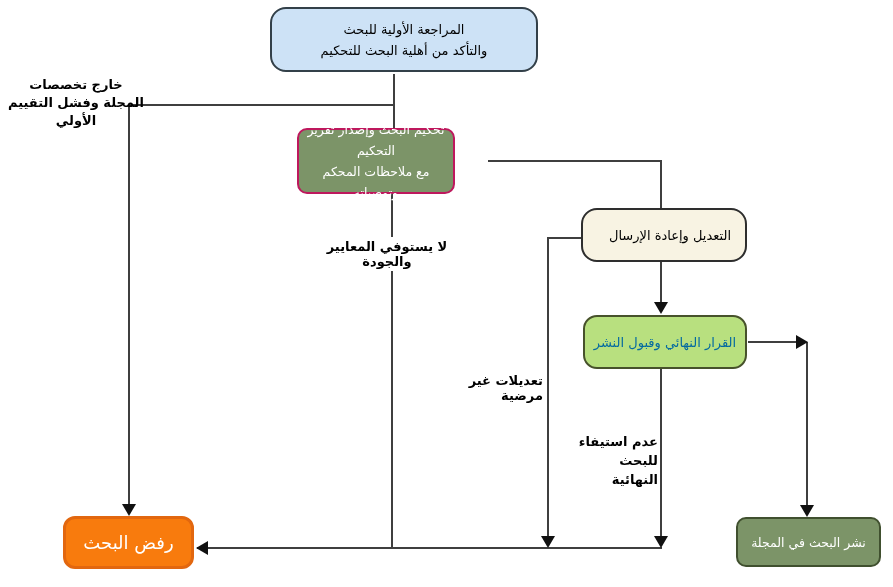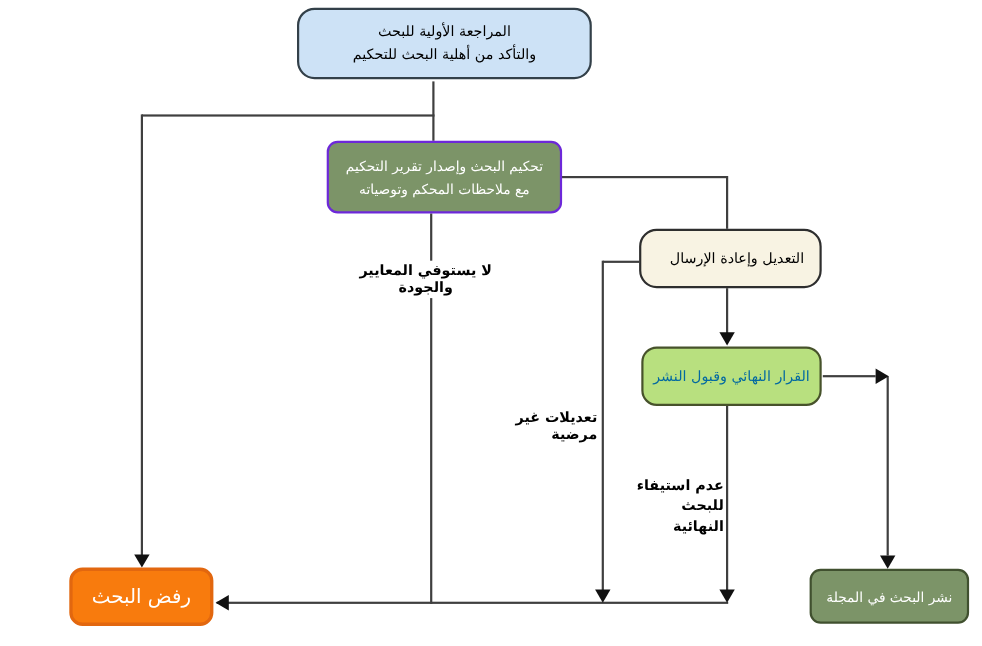--- a/index.html
+++ b/index.html
@@ -8,22 +8,22 @@
     font-family:"DejaVu Sans", sans-serif;overflow:hidden;
   }
   .node{
     position:absolute;display:flex;flex-direction:column;align-items:center;
     justify-content:center;font-weight:normal;text-align:center;
     box-sizing:border-box;z-index:3;direction:rtl;
   }
   .node span{display:block;}
   #n-initial{left:270px;top:7px;width:268px;height:65px;border-radius:16px;
     border:2px solid #334049;background:#cde2f6;color:#000;font-size:13px;line-height:21px;}
-  #n-referee{left:297px;top:128px;width:214px;height:66px;border-radius:10px;
-    border:2px solid #6d28d9;background:#7c9468;color:#fff;font-size:12.5px;line-height:21px;}
+  #n-referee{left:297px;top:128px;width:158px;height:66px;border-radius:10px;
+    border:2px solid #be185d;background:#7c9468;color:#fff;font-size:12.5px;line-height:21px;}
   #n-revise{left:581px;top:208px;width:166px;height:54px;border-radius:16px;
     border:2px solid #2e2e2e;background:#f8f3e3;color:#000;font-size:13px;padding-left:12px;}
   #n-final{left:583px;top:315px;width:164px;height:54px;border-radius:14px;
     border:2px solid #47522b;background:#b8e07f;color:#0369a1;font-size:13px;}
   #n-reject{left:63px;top:516px;width:131px;height:53px;border-radius:12px;
     border:3px solid #e2670f;background:#f87b0d;color:#fff;font-size:18px;}
   #n-publish{left:736px;top:517px;width:145px;height:50px;border-radius:10px;
     border:2px solid #40502f;background:#7c9468;color:#fff;font-size:12.5px;}
 
   .line{position:absolute;background:#3f3f3f;z-index:1;}
@@ -87,20 +87,24 @@
   </div>
 
   <div class="node" id="n-reject">
     <span>رفض البحث</span>
   </div>
 
   <div class="node" id="n-publish">
     <span>نشر البحث في المجلة</span>
   </div>
 
+  <div class="edge-label" id="lbl-oos">
+    <span>خارج تخصصات المجلة</span>
+    <span>وفشل التقييم الأولي</span>
+  </div>
 
   <div class="edge-label" id="lbl-nms">لا يستوفي المعايير والجودة</div>
 
   <div class="edge-label" id="lbl-ur">تعديلات غير مرضية</div>
 
   <div class="edge-label" id="lbl-fc">
     <span>عدم استيفاء</span>
     <span>للبحث النهائية</span>
   </div>
 

